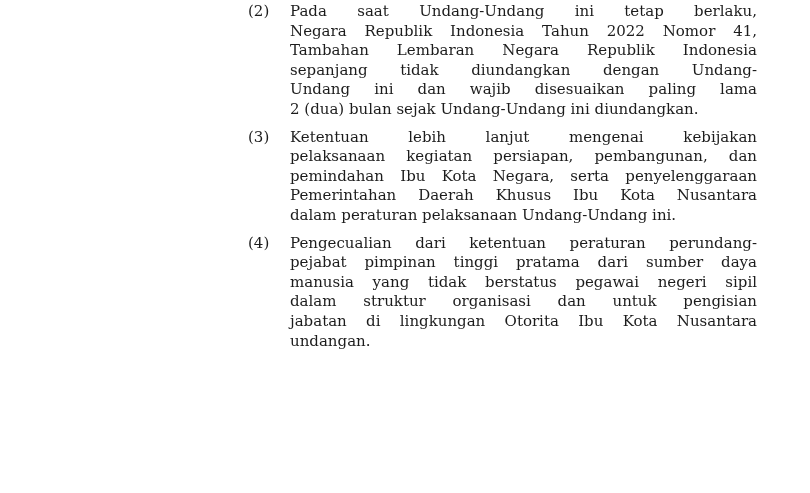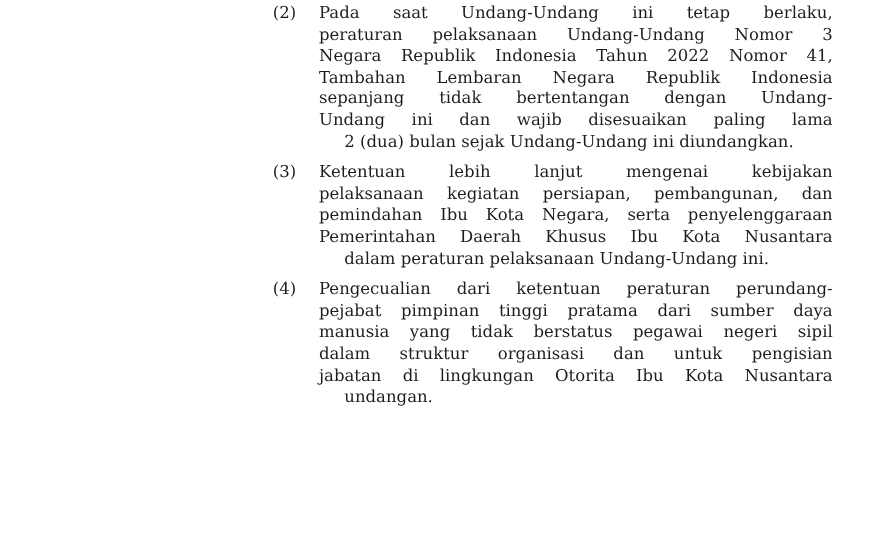--- a/index.html
+++ b/index.html
@@ -40,36 +40,34 @@
     flex: 1;
     min-width: 0;
   }
   .line {
     text-align: justify;
     text-align-last: justify;
     white-space: nowrap;
   }
   .line.last {
     text-align-last: left;
-    margin-left: 23px;
   }
 </style>
 </head>
 <body>
 
 <div class="page">
   <div class="clause-list">
       <div class="clause">
         <div class="clause-number">(2)</div>
         <div class="clause-body">
           <div class="line">Pada saat Undang-Undang ini tetap berlaku,</div>
-          <div class="line">peraturan pelaksanaan Undang-Undang Nomor 3</div>
           <div class="line">Negara Republik Indonesia Tahun 2022 Nomor 41,</div>
           <div class="line">Tambahan Lembaran Negara Republik Indonesia</div>
-          <div class="line">sepanjang tidak bertentangan dengan Undang-</div>
+          <div class="line">sepanjang tidak diundangkan dengan Undang-</div>
           <div class="line">Undang ini dan wajib disesuaikan paling lama</div>
           <div class="line last">2 (dua) bulan sejak Undang-Undang ini diundangkan.</div>
         </div>
       </div>
       <div class="clause">
         <div class="clause-number">(3)</div>
         <div class="clause-body">
           <div class="line">Ketentuan lebih lanjut mengenai kebijakan</div>
           <div class="line">pelaksanaan kegiatan persiapan, pembangunan, dan</div>
           <div class="line">pemindahan Ibu Kota Negara, serta penyelenggaraan</div>

